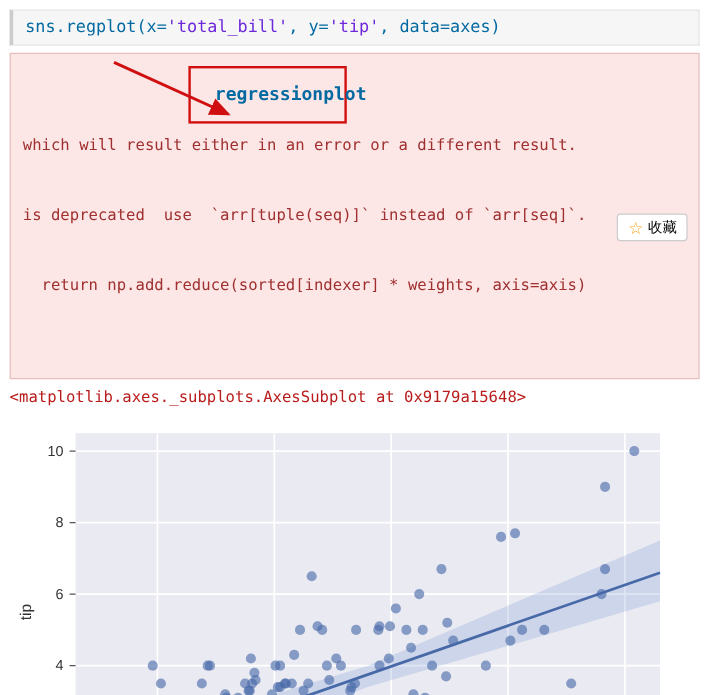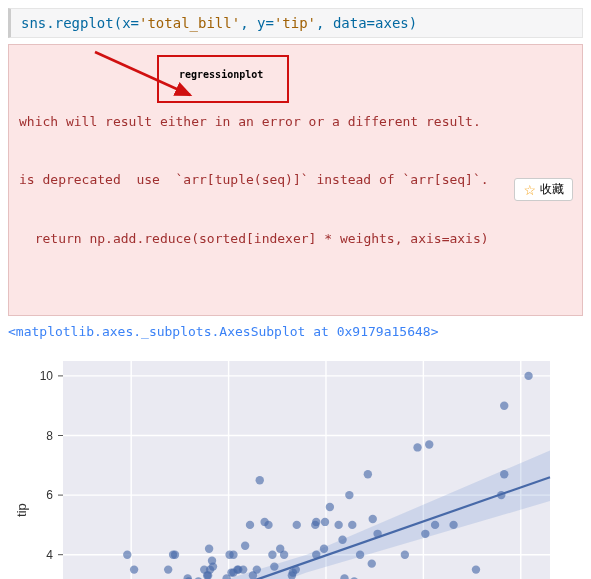--- a/index.html
+++ b/index.html
@@ -14,21 +14,21 @@
 .code-cell {
   background: #f6f6f7;
   border: 1px solid #e5e5e5;
   border-left: 3px solid #ccc;
   padding: 6px 10px;
   font-family: Consolas, Monaco, monospace;
   white-space: pre;
   margin-bottom: 6px;
 }
 .code-cell .fn { color: #0369a1; }
-.code-cell .str { color: #a16207; }
+.code-cell .str { color: #6d28d9; }
 .warn-cell {
   background: #fce6e6;
   border: 1px solid #e5c0c0;
   padding: 8px 10px;
   font-family: Consolas, Monaco, monospace;
   font-size: 13px;
   color: #a03030;
   white-space: pre-wrap;
   line-height: 1.5;
   margin-bottom: 8px;
@@ -37,35 +37,35 @@
 .annot-box {
   position: absolute;
   border: 2px solid #d01010;
   left: 148px; top: 10px;
   width: 132px; height: 48px;
   pointer-events: none;
 }
 .annot-text {
   position: absolute;
   left: 170px; top: 22px;
-  color: #000000;
+  color: #0369a1;
   font-weight: bold;
   font-family: Consolas, monospace;
-  font-size: 10px;
+  font-size: 15px;
   pointer-events: none;
 }
 .annot-arrow {
   position: absolute;
   left: 50px; top: -18px;
   pointer-events: none;
 }
 .annot-arrow svg { overflow: visible; }
 .repr-line {
   font-family: Consolas, Monaco, monospace;
-  color: #3b82f6;
+  color: #b91c1c;
   font-size: 13px;
   margin: 4px 0 2px 0;
   white-space: pre;
 }
 .fav-button {
   position: absolute;
   right: 18px;
   top: 178px;
   background: #fff;
   border: 1px solid #ccc;

